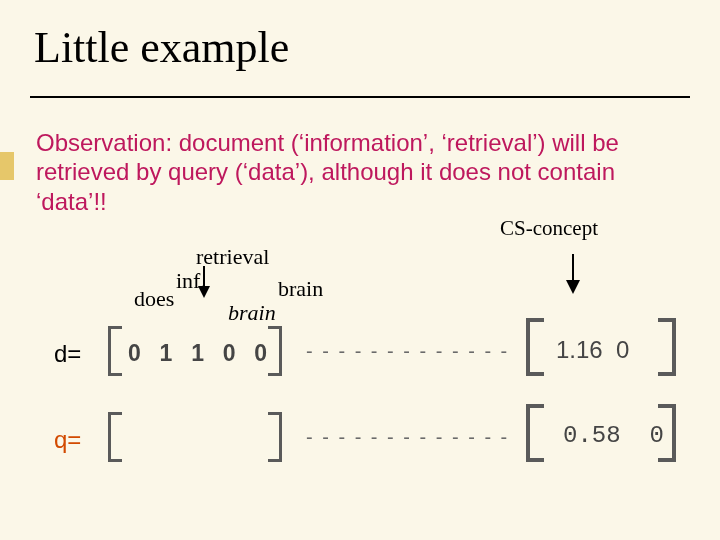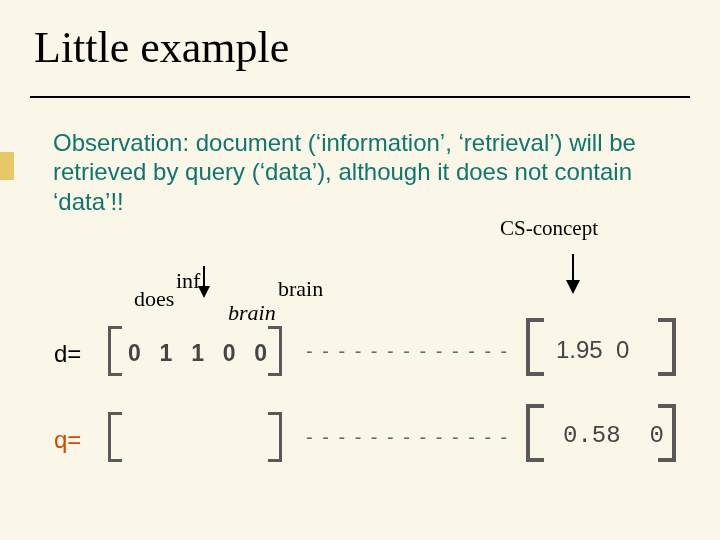--- a/index.html
+++ b/index.html
@@ -36,25 +36,25 @@
   .title-rule {
     position: absolute;
     left: 30px;
     top: 88px;
     width: 660px;
     border: none;
     border-top: 2px solid #000;
   }
   .body-text {
     position: absolute;
-    left: 53px;
+    left: 36px;
     top: 128px;
     width: 650px;
     font-size: 24px;
-    color: #0f766e;
+    color: #be185d;
     line-height: 1.22;
   }
   .cs-label {
     position: absolute;
     left: 500px;
     top: 216px;
     font-family: "Times New Roman", Times, serif;
     font-size: 21px;
     color: #000;
   }
@@ -147,36 +147,37 @@
   <div class="cs-label">CS-concept</div>
 
   <svg class="cs-arrow" width="22" height="44">
     <line x1="11" y1="2" x2="11" y2="30" stroke="#000" stroke-width="2"></line>
     <polygon points="11,42 4,28 18,28" fill="#000"></polygon>
   </svg>
 
   <div class="words-diagram">
     <span style="left:0px;  top:46px;">does</span>
     <span style="left:42px; top:28px;">inf.</span>
+    <span style="left:62px; top:4px;">retrieval</span>
     <span style="left:94px; top:60px;font-style:italic;">brain</span>
     <span style="left:144px;top:36px;">brain</span>
   </div>
 
   <svg class="small-arrow" width="16" height="36">
     <line x1="8" y1="2" x2="8" y2="24" stroke="#000" stroke-width="2"></line>
     <polygon points="8,34 2,22 14,22" fill="#000"></polygon>
   </svg>
 
   <div class="row-label d">d=</div>
   <div class="bracket bl5d"></div>
   <div class="vec d5">0  1  1  0  0</div>
   <div class="bracket br5d"></div>
   <div class="dash d">- - - - - - - - - - - - -</div>
   <div class="bracket bl2d"></div>
-  <div class="vec2 d2">1.95  0</div>
+  <div class="vec2 d2">1.16  0</div>
   <div class="bracket br2d"></div>
 
   <div class="row-label q">q=</div>
   <div class="bracket bl5q"></div>
   <div class="bracket br5q"></div>
   <div class="dash q">- - - - - - - - - - - - -</div>
   <div class="bracket bl2q"></div>
   <div class="vec2 q2">0.58  0</div>
   <div class="bracket br2q"></div>
 

